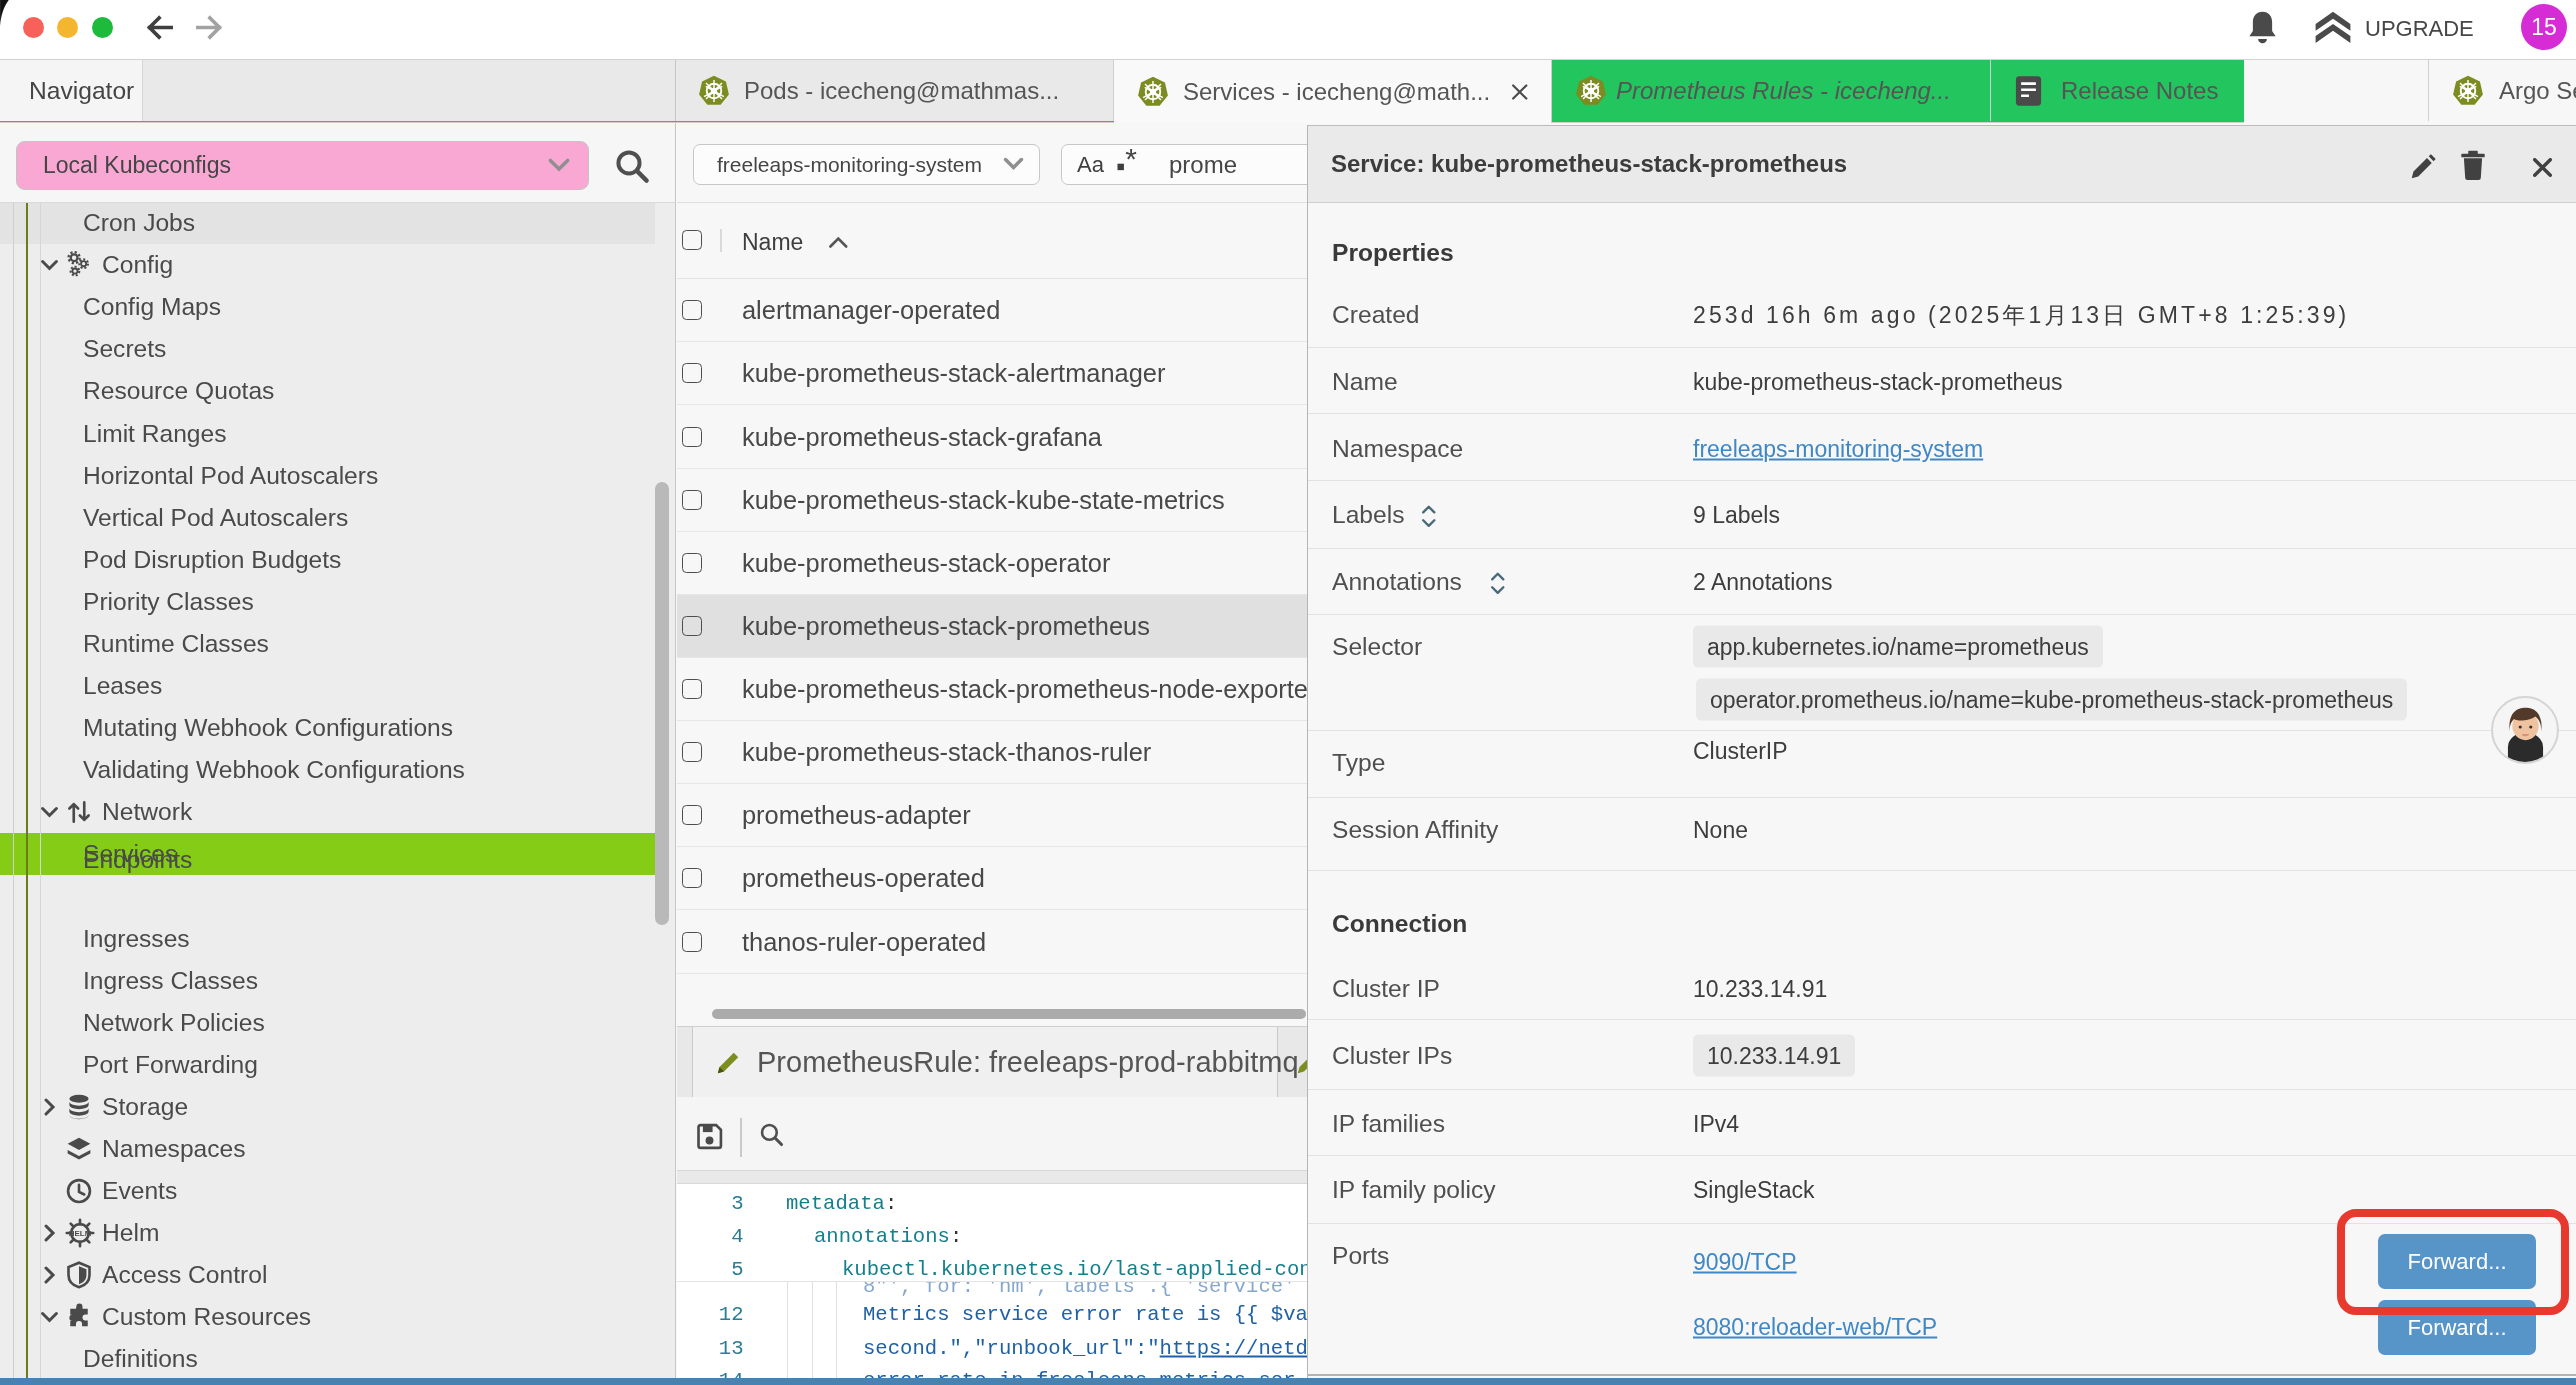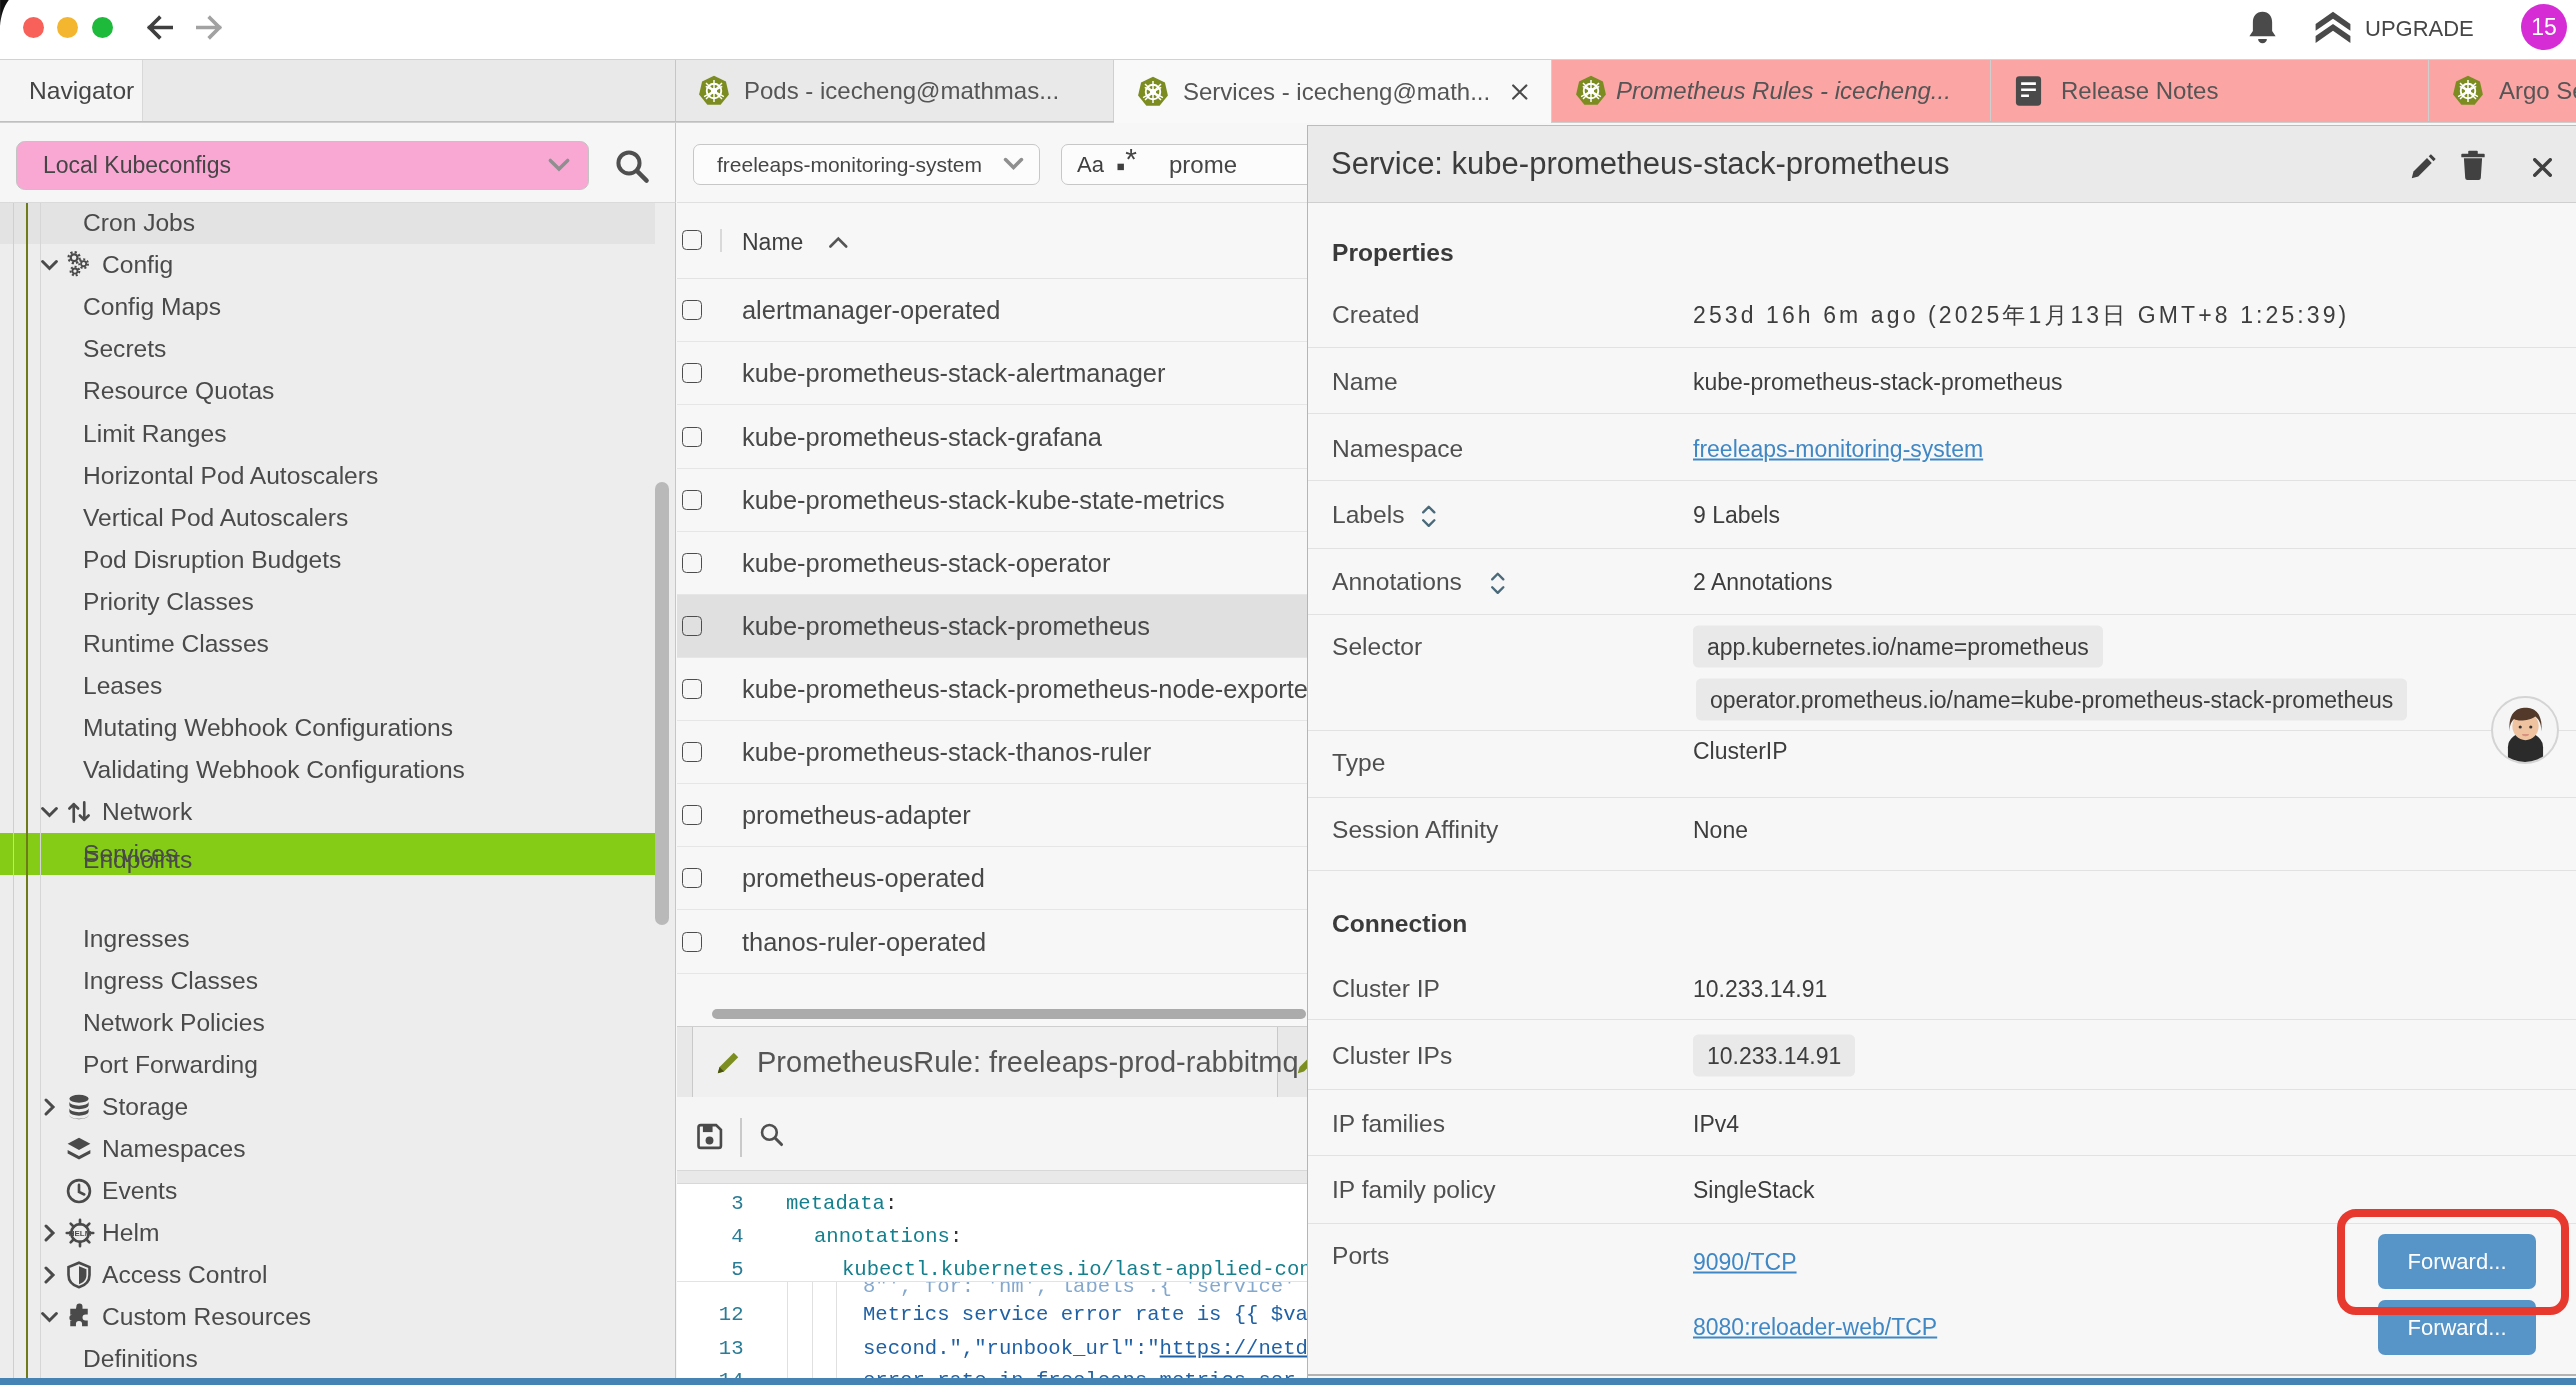--- a/index.html
+++ b/index.html
@@ -5,21 +5,21 @@
 * { margin:0; padding:0; box-sizing:border-box; }
 html,body { width:2576px; height:1385px; overflow:hidden; }
 body { font-family:"Liberation Sans", sans-serif; color:#4b4b4b; background:#f7f7f7; position:relative; }
 .abs { position:absolute; }
 
 
 #topbar { left:0; top:0; width:2576px; height:60px; background:#ffffff; border-bottom:1.8px solid #d2d2d2; }
 .tl { position:absolute; top:16.7px; width:21px; height:21px; border-radius:50%; }
 
 
-#tabrow { left:0; top:60px; width:2576px; height:63px; background:#fca5a5; border-bottom:1.8px solid #cfcfcf; }
+#tabrow { left:0; top:60px; width:2244px; height:63px; background:#22c55e; border-bottom:1.8px solid #cfcfcf; }
 #navzone { position:absolute; left:0; top:0; width:676px; height:61px; background:#e9e9e9; border-right:0.9px solid #c6c6c6; }
 #navtab { position:absolute; left:0; top:0; width:143px; height:61px; background:#f5f5f5; border-right:0.9px solid #d8d8d8; }
 #navtab span { position:absolute; left:29px; top:50%; transform:translateY(-50%); font-size:24.6px; color:#454545; }
 .tab { position:absolute; top:0; height:61px; border-right:0.9px solid #cfcfcf; }
 .tab .ticon { position:absolute; top:50%; transform:translateY(-50%); }
 .tab .tlabel { position:absolute; top:50%; transform:translateY(-50%); font-size:24px; color:#555; white-space:nowrap; }
 .tab.active { background:#f9f9f9; height:63px; border-bottom:0; }
 
 
 #sidetool { left:0; top:123px; width:676px; height:80px; background:#f6f6f6; border-right:0.9px solid #c6c6c6; border-bottom:0.9px solid #dadada; }
@@ -61,21 +61,21 @@
 #dockband { position:absolute; left:0; top:143px; width:1899px; height:14px; background:#e9e9e9; border-top:0.9px solid #d8d8d8; border-bottom:0.9px solid #d8d8d8; }
 #editor { position:absolute; left:0; top:157px; width:1899px; height:196px; background:#ffffff; overflow:hidden; font-family:"Liberation Mono", monospace; font-size:20.6px; }
 .cline { position:absolute; white-space:pre; }
 .lnum { position:absolute; color:#2b7c95; text-align:right; width:70px; }
 .tealtext { color:#15808d; }
 .bluetext { color:#2061a5; }
 
 
 #drawer { left:1307px; top:125px; width:1269px; height:1255px; background:#f7f7f7; border-left:0.9px solid #b5b5b5; }
 #dhead { position:absolute; left:0; top:0; width:1269px; height:78px; background:#eaeaea; border-top:0.9px solid #bcbcbc; border-bottom:0.9px solid #cfcfcf; }
-#dhead .title { position:absolute; left:23px; top:50%; transform:translateY(-50%); font-size:31px; font-weight:normal; color:#3c3c3c; }
+#dhead .title { position:absolute; left:23px; top:50%; transform:translateY(-50%); font-size:24px; font-weight:bold; color:#3c3c3c; }
 .drow-line { position:absolute; left:0; width:1269px; height:0.9px; background:#e2e2e2; }
 .dlabel { position:absolute; left:24px; font-size:24.6px; color:#4f4f4f; transform:translateY(-50%); }
 .dvalue { position:absolute; left:385px; font-size:23px; color:#3d3d3d; transform:translateY(-50%); white-space:nowrap; }
 .dtitle { position:absolute; left:24px; font-size:24.6px; font-weight:bold; color:#3a3a3a; transform:translateY(-50%); }
 .dlink { color:#3f87c5; text-decoration:underline; }
 .badge { background:#e9e9e9; border-radius:5.3px; padding:8px 14px; }
 .fwd { position:absolute; left:1070px; width:158px; height:55px; background:#5794c8; border-radius:7px; color:#fff; font-size:22px; text-align:center; line-height:55px; }
 
 #bluebar { left:0; top:1378px; width:2576px; height:7px; background:#4583b4; }
 </style>

